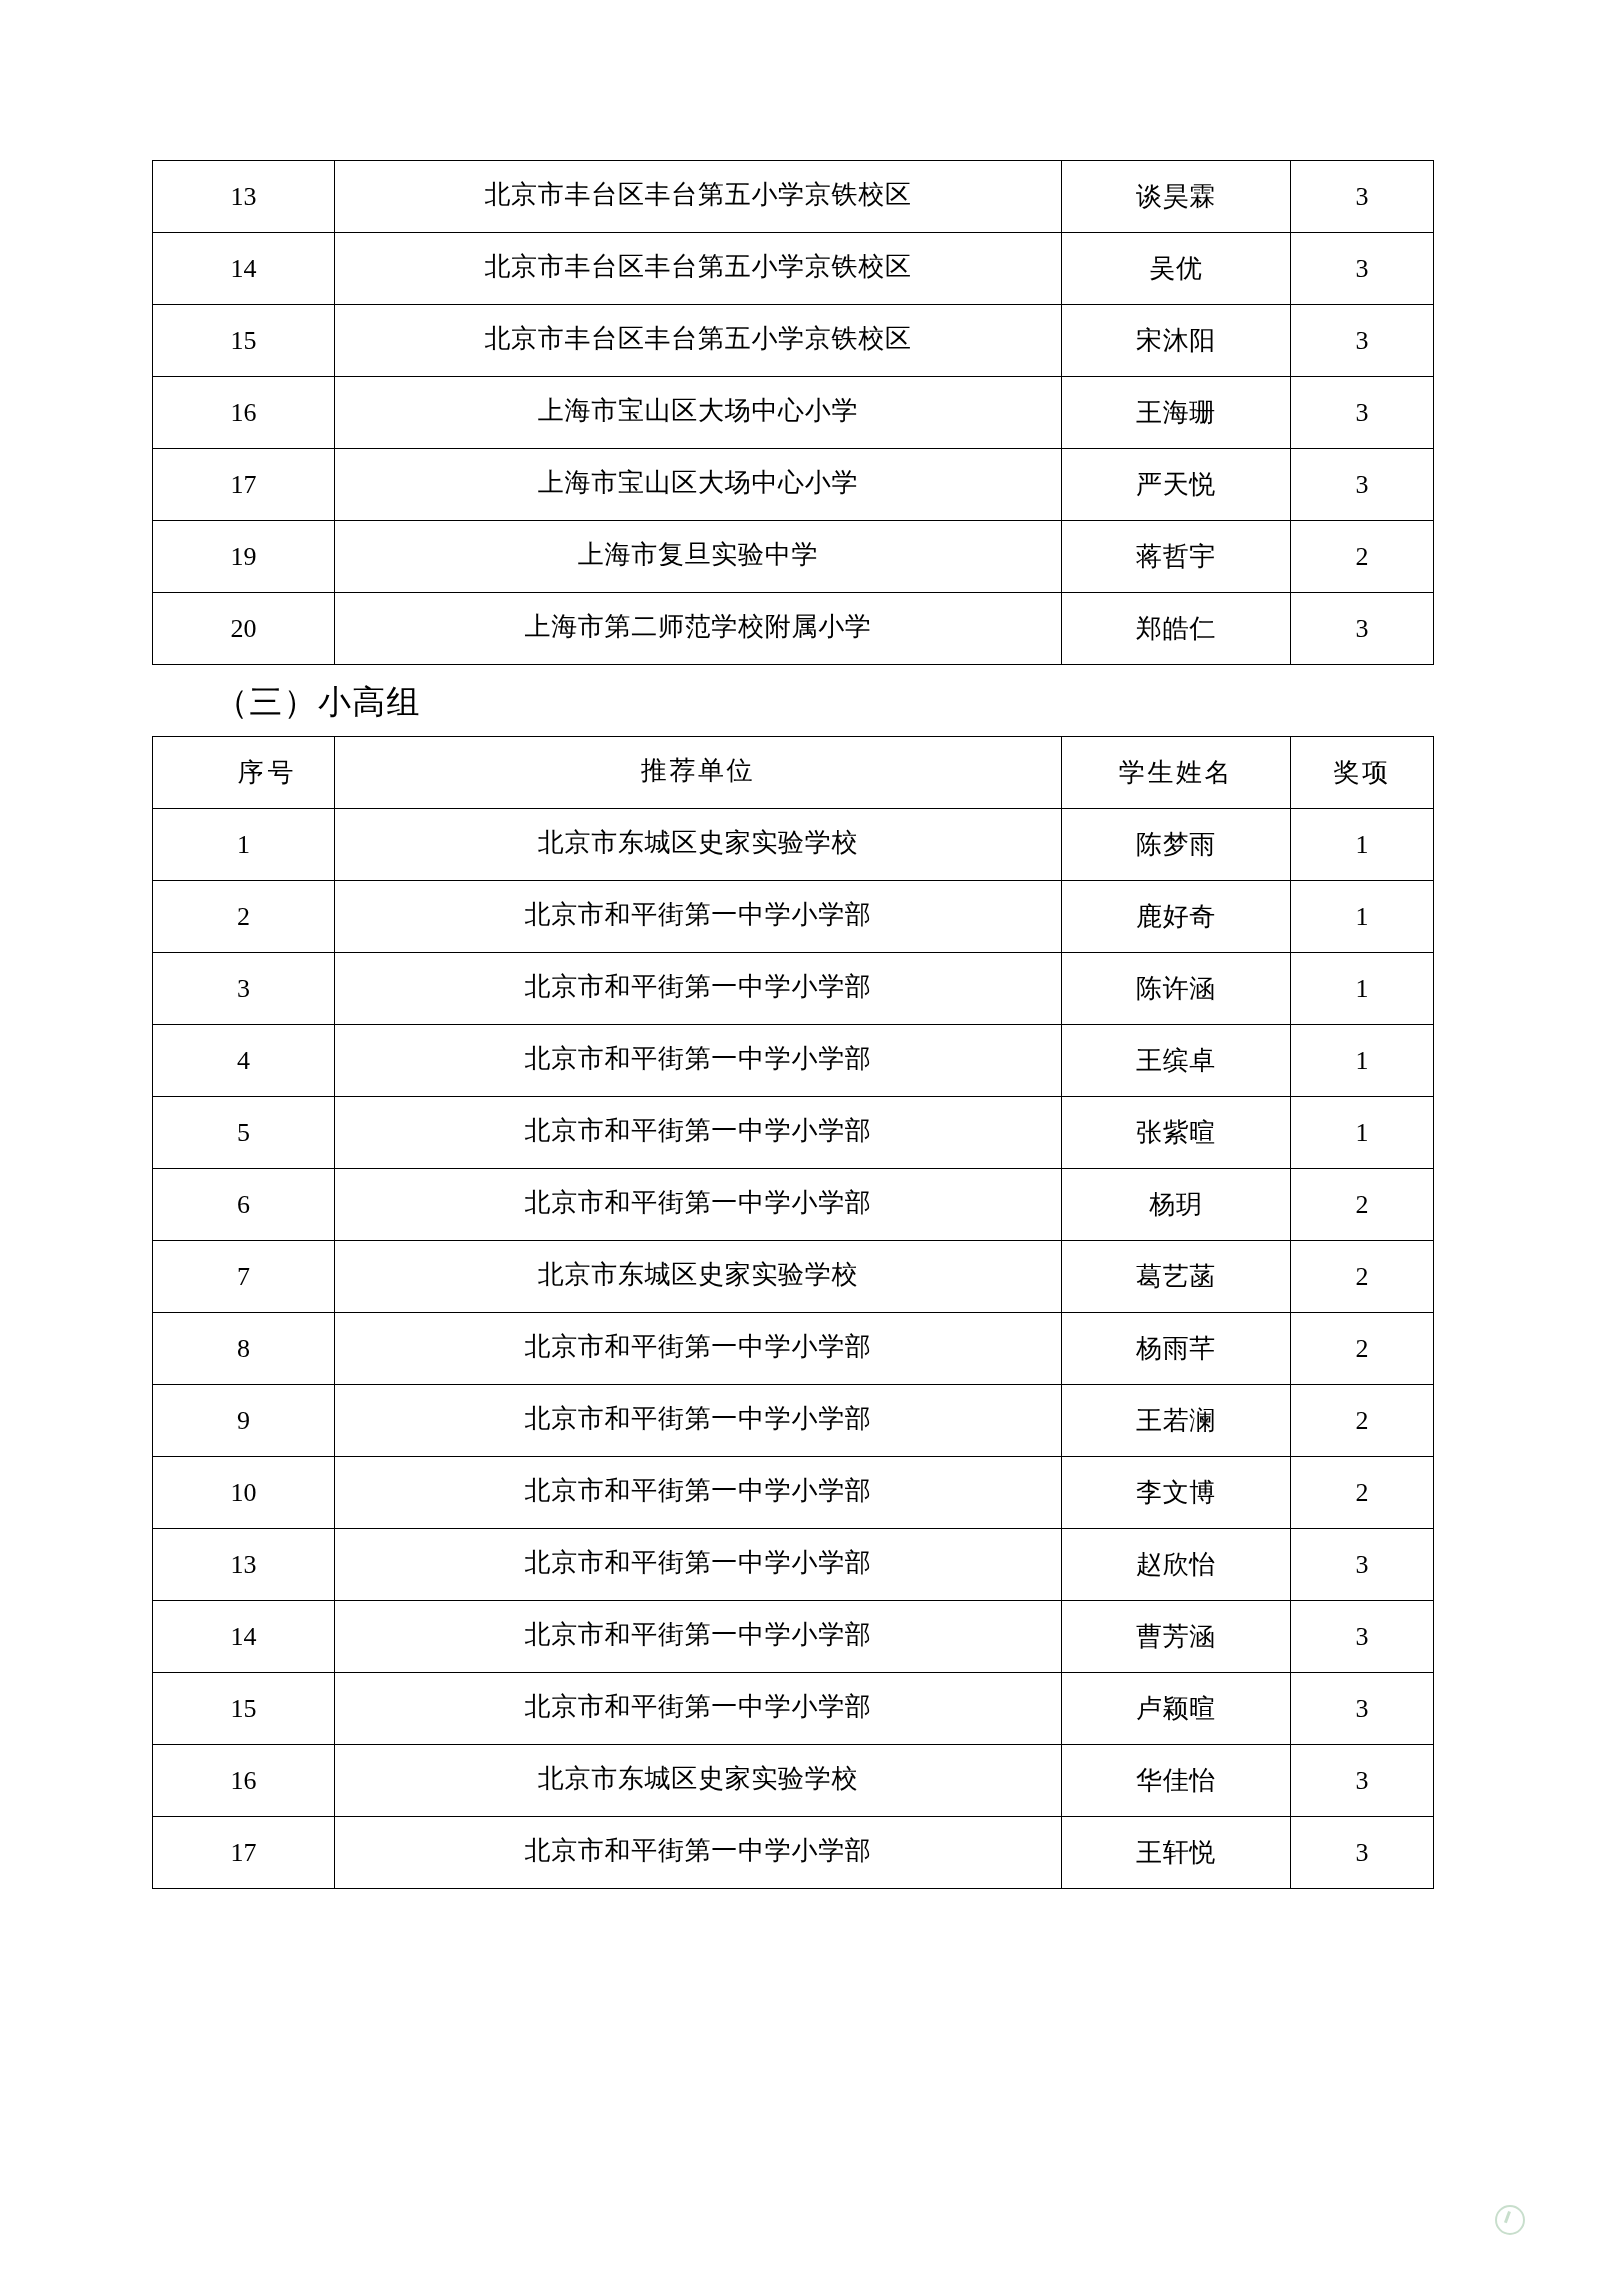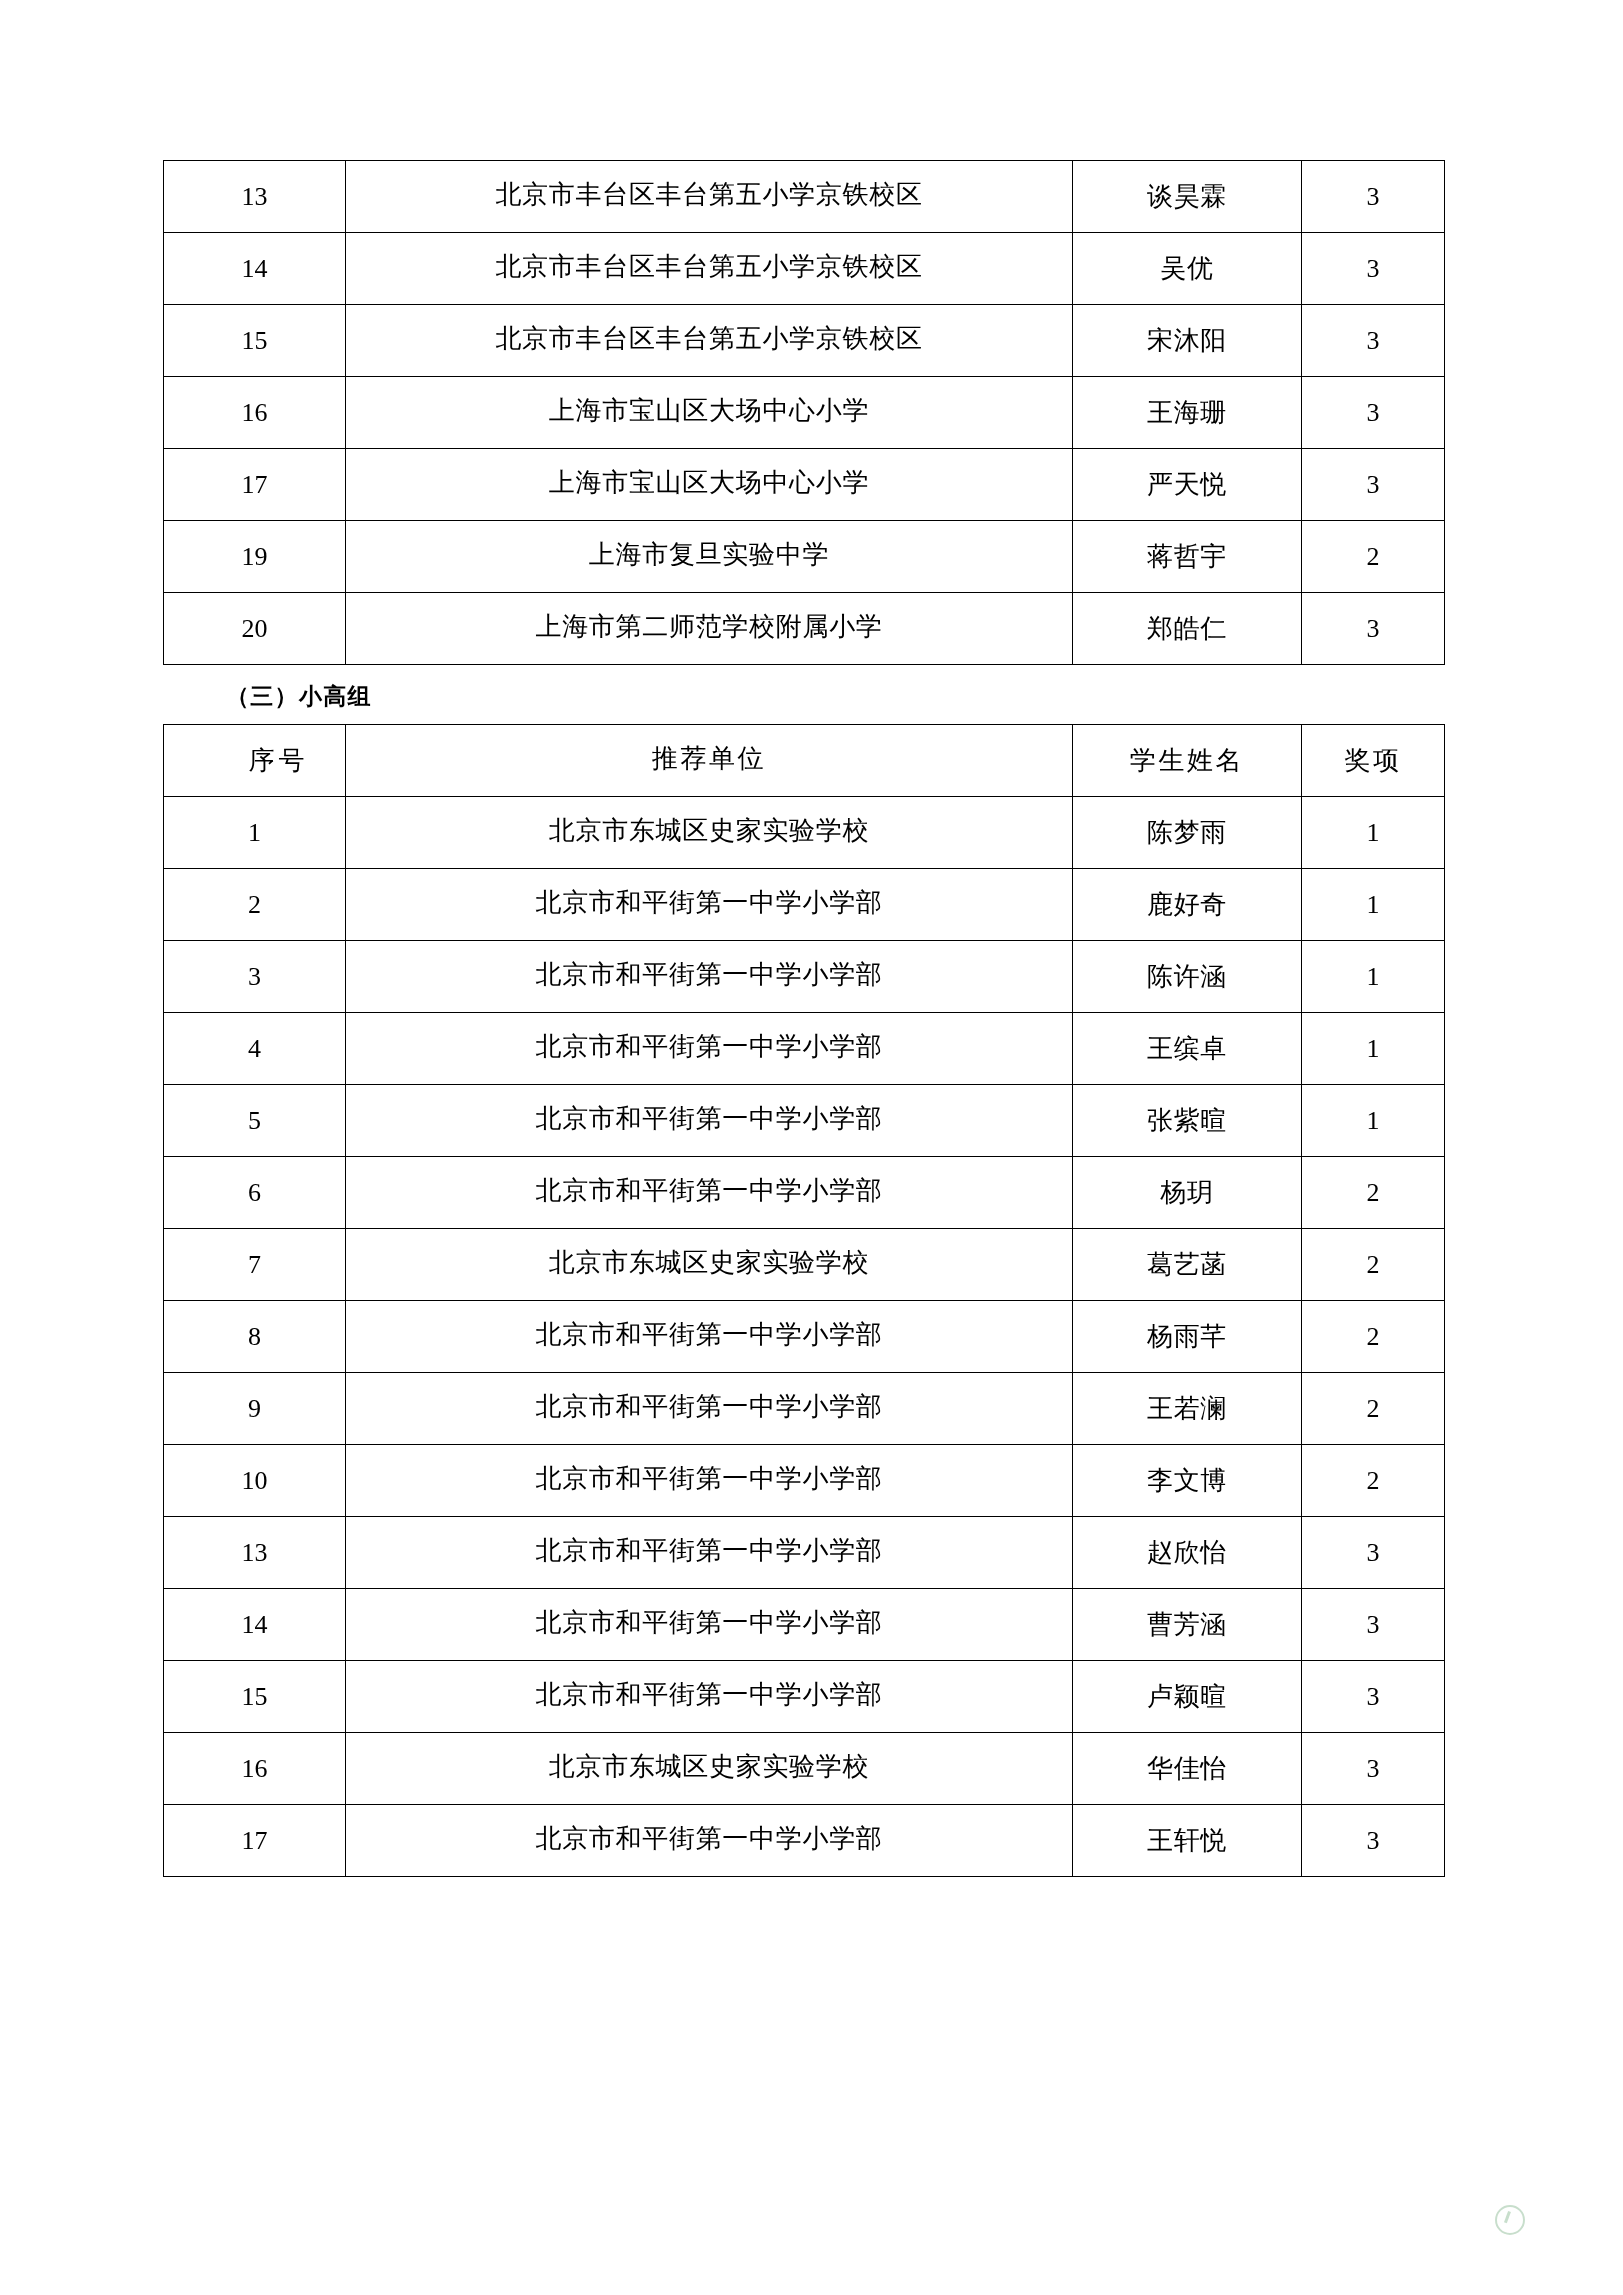--- a/index.html
+++ b/index.html
@@ -18,21 +18,21 @@
   .page {
     position: absolute;
     left: 0; top: 0;
     width: 1623px;
     height: 2295px;
     box-sizing: border-box;
     padding: 0;
   }
   .content {
     position: absolute;
-    left: 163px;
+    left: 152px;
     top: 160px;
     width: 1282px;
   }
   table.doc-table {
     border-collapse: collapse;
     width: 1282px;
     table-layout: fixed;
   }
   table.doc-table td, table.doc-table th {
     border: 1.3px solid #000;
@@ -54,27 +54,26 @@
   .col-name { width: 229px; }
   .col-award { width: 143px; }
 
   .hdr td {
     font-weight: bold;
     letter-spacing: 2.6px;
   }
   .hdr td.col-idx-h { letter-spacing: 3.9px; padding-left: 48px; }
 
   .section-title {
-    font-size: 23px;
+    font-size: 33px;
     line-height: 1.2;
     margin: 0;
     padding: 17px 0 14.4px 63px;
     letter-spacing: 1.3px;
     font-family: "DejaVu Serif", "Liberation Serif", serif;
-    font-weight: bold;
   }
   .num {
     font-family: "Liberation Serif", "DejaVu Serif", serif;
     font-size: 26px;
   }
   .cjk {
     font-family: "DejaVu Serif", "Liberation Serif", serif;
     font-size: 26px;
     letter-spacing: 0.7px;
   }

